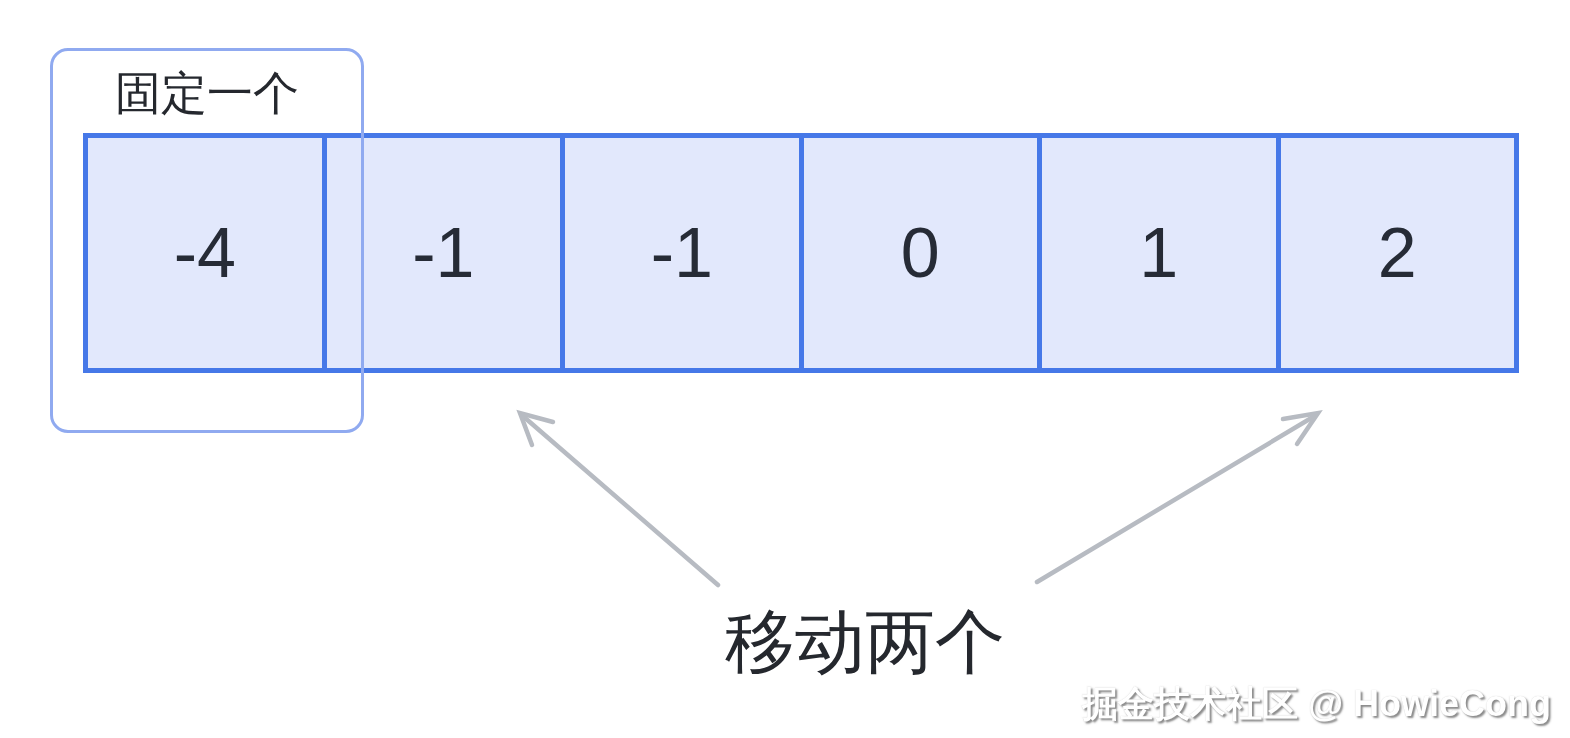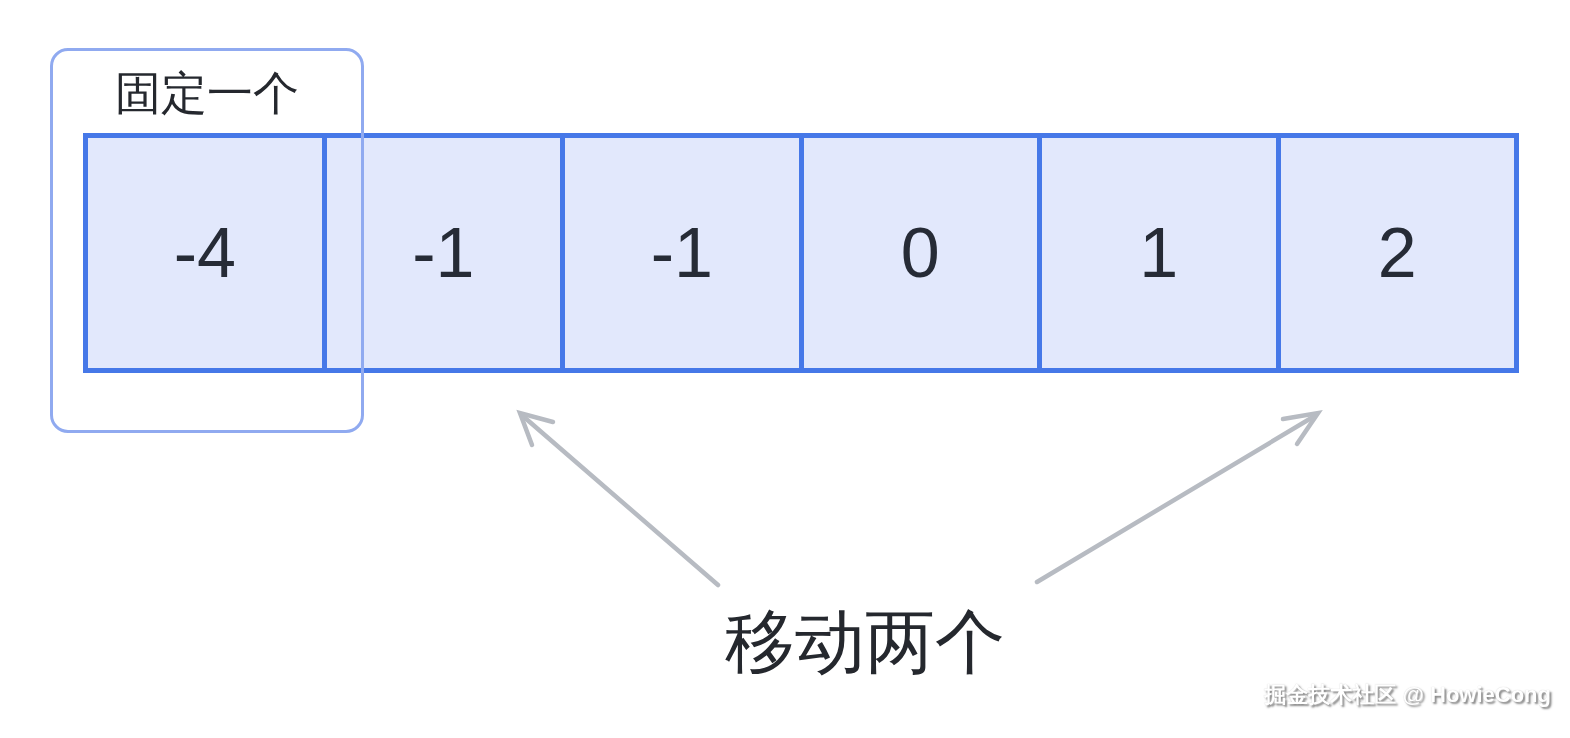--- a/index.html
+++ b/index.html
@@ -85,21 +85,21 @@
     top: 600px;
     font-size: 70px;
     line-height: 1.2;
     color: var(--label-text, #1f242c);
     white-space: nowrap;
   }
   .watermark {
     position: absolute;
     right: 19px;
     top: 680px;
-    font-size: 22px;
+    font-size: 36px;
     font-weight: 700;
     color: #ffffff;
     text-shadow: 2px 2px 2px rgba(125,125,125,0.9), 0 0 1px rgba(160,160,160,0.55);
     white-space: nowrap;
   }
 </style>
 </head>
 <body>
 
 <div class="canvas">

